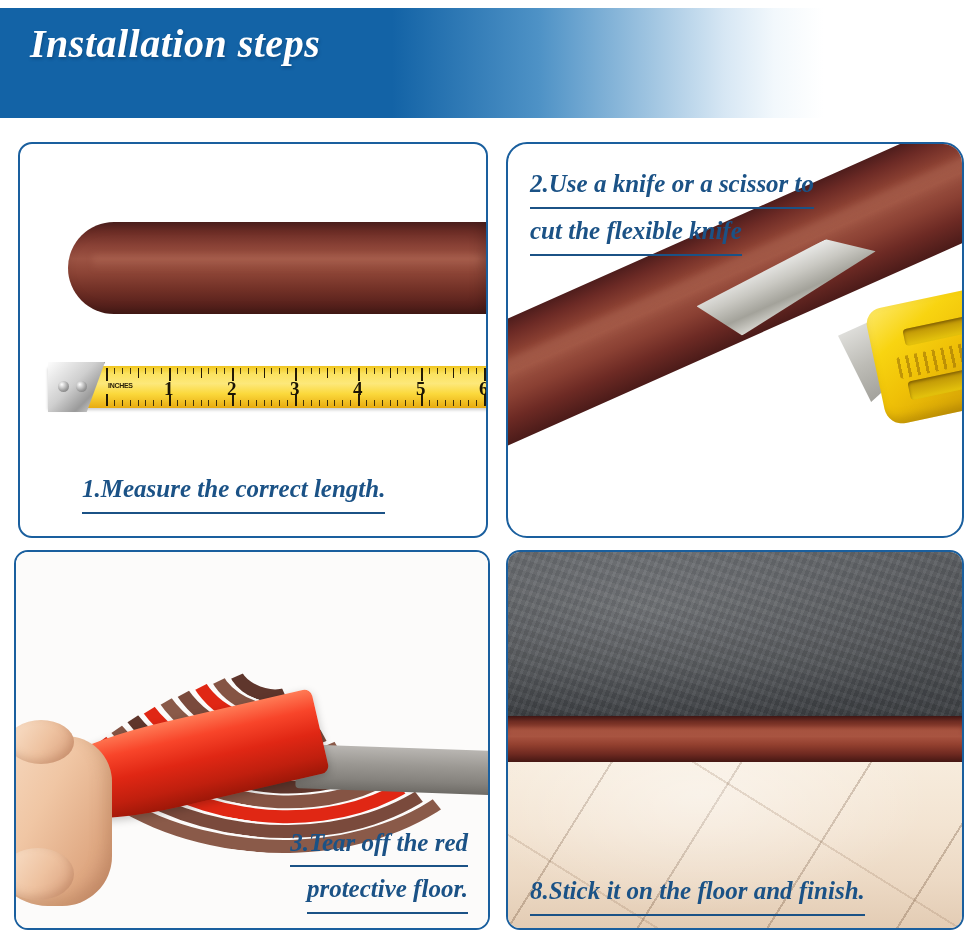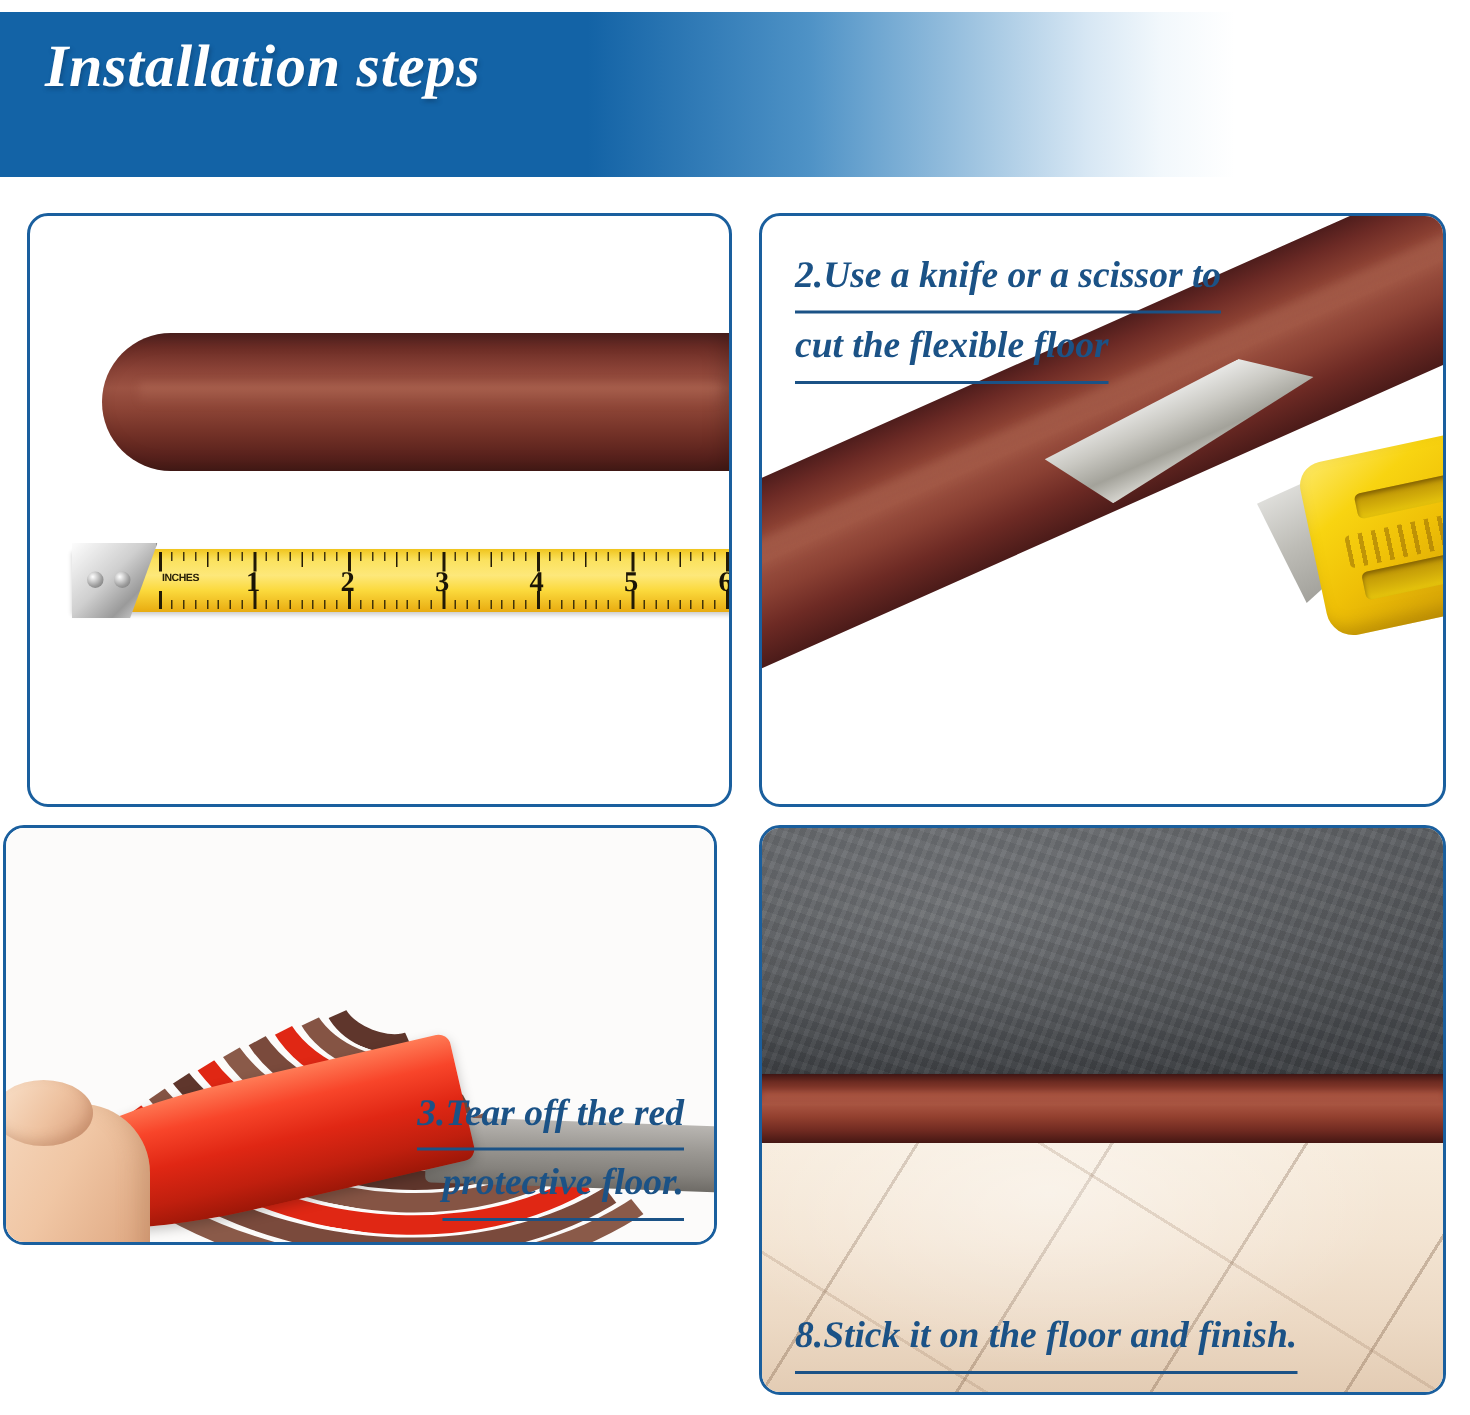--- a/index.html
+++ b/index.html
@@ -57,22 +57,22 @@
   }
   .panel {
     position: absolute;
     border: 2px solid #1a5f9e;
     border-radius: 14px;
     background: #ffffff;
     overflow: hidden;
     box-sizing: border-box;
   }
   #panel-1 { left: 18px;  top: 10px;  width: 470px; height: 396px; }
-  #panel-2 { left: 506px; top: 10px;  width: 458px; height: 396px; }
-  #panel-3 { left: 2px;  top: 418px; width: 476px; height: 280px; }
+  #panel-2 { left: 506px; top: 10px;  width: 458px; height: 396px; border-radius: 21px; }
+  #panel-3 { left: 14px;  top: 418px; width: 476px; height: 380px; }
   #panel-4 { left: 506px; top: 418px; width: 458px; height: 380px; }
 
   .panel-media {
     position: absolute;
     inset: 0;
     overflow: hidden;
   }
 
   
   .caption {
@@ -499,36 +499,39 @@
             <span class="tick bmajor" style="left: 378px;"></span>
             <span class="tape-num" style="left: 55px;">1</span>
             <span class="tape-num" style="left: 118px;">2</span>
             <span class="tape-num" style="left: 181px;">3</span>
             <span class="tape-num" style="left: 244px;">4</span>
             <span class="tape-num" style="left: 307px;">5</span>
             <span class="tape-num" style="left: 370px;">6</span>
           </div>
       </div>
     </div>
+    <div class="caption" id="caption-1">
+      <span class="cline">1.Measure the correct length.</span>
+    </div>
   </div>
 
   <div class="panel" id="panel-2">
     <div class="panel-media">
       <div class="p2-strip"></div>
       <div class="p2-blade"></div>
       <div class="p2-blade-tip"></div>
       <div class="p2-knife-handle">
         <span class="slot s1"></span>
         <span class="ribs"></span>
         <span class="slot s2"></span>
       </div>
     </div>
     <div class="caption" id="caption-2">
       <span class="cline">2.Use a knife or a scissor to</span>
-      <span class="cline">cut the flexible floor</span>
+      <span class="cline">cut the flexible knife</span>
     </div>
   </div>
 
   <div class="panel" id="panel-3">
     <div class="panel-media">
       <div class="p3-bg"></div>
       <div id="coil-layer">
           <div class="coil-ring" style="left: 0px; top: -60px; width: 500px; height: 360px; border-width: 13px; border-color: rgb(138, 90, 73) transparent transparent; transform: rotate(186deg);"></div>
           <div class="coil-ring" style="left: 21px; top: -44.88px; width: 458px; height: 329.76px; border-width: 13px; border-color: rgb(122, 74, 60) transparent transparent; transform: rotate(187.5deg);"></div>
           <div class="coil-ring" style="left: 42px; top: -29.76px; width: 416px; height: 299.52px; border-width: 13px; border-color: rgb(224, 39, 20) transparent transparent; transform: rotate(189deg);"></div>

